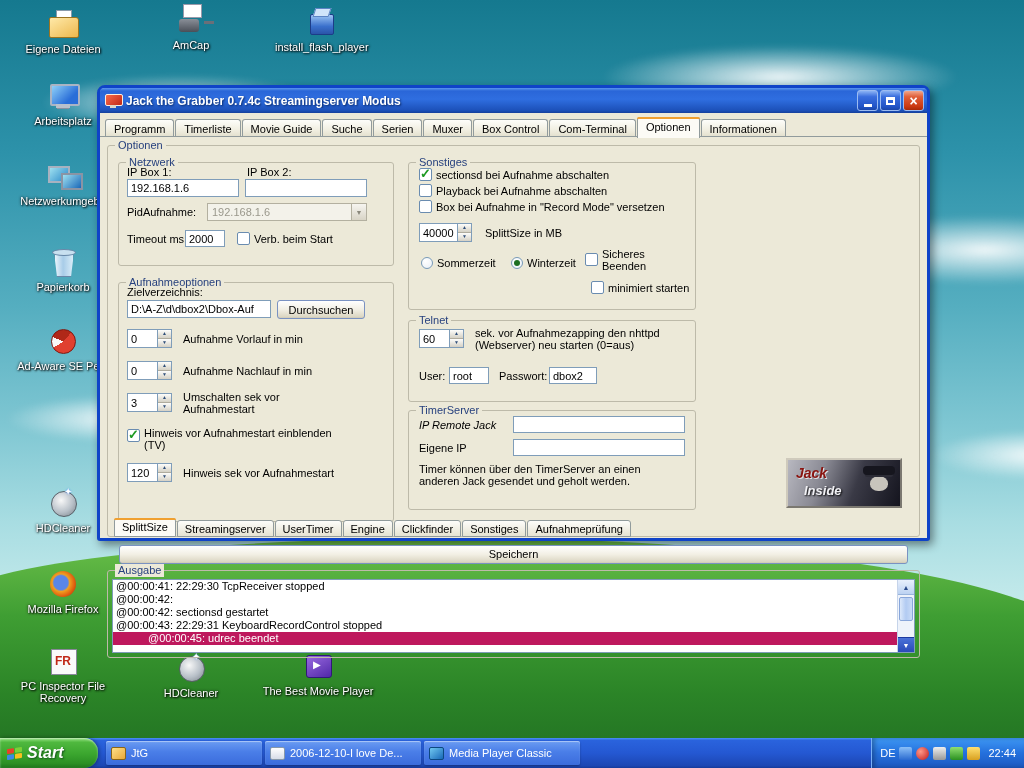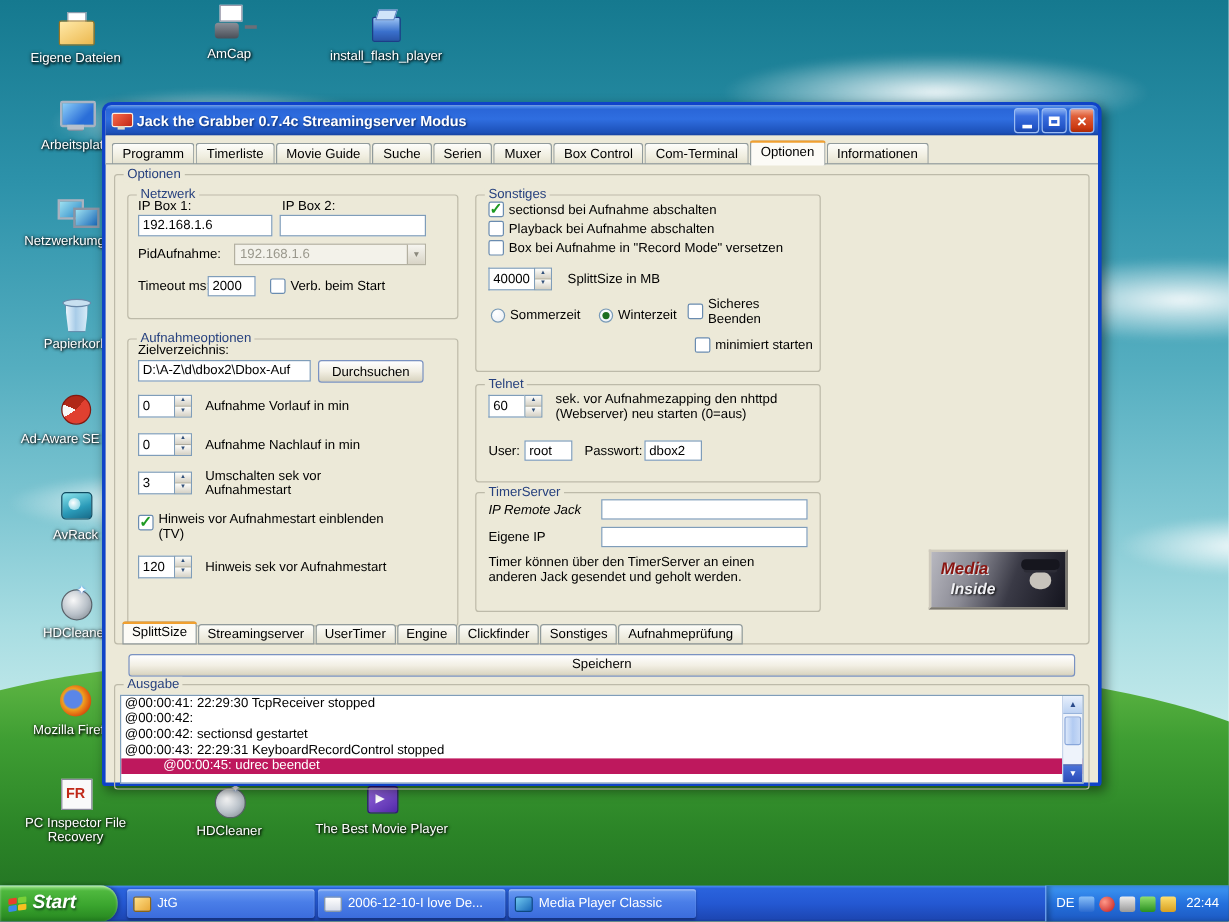--- a/index.html
+++ b/index.html
@@ -32,21 +32,21 @@
   .ic-fr::before{left:4px;top:4px;width:24px;height:24px;background:#fafafa;border:1px solid #888899;}
   .ic-fr .glyph{position:absolute;left:0;right:0;top:9px;text-align:center;font-size:12px;font-weight:bold;color:#c02818;}
   .ic-amc::before{left:8px;top:0;width:17px;height:12px;background:#fff;border:1px solid #9999aa;}
   .ic-amc::after{left:4px;top:15px;width:20px;height:13px;background:linear-gradient(#8a8f98,#4a4f58);border-radius:3px;box-shadow:20px -3px 0 -5px #6a6f78;}
   .ic-inst::before{left:5px;top:8px;width:22px;height:19px;background:linear-gradient(180deg,#9cc4f4,#3a70cc 60%,#2a54a8);border:1px solid #1c3c88;border-radius:2px;}
   .ic-inst::after{left:9px;top:2px;width:14px;height:7px;background:#d0e4fa;border:1px solid #5c84c4;transform:skewX(-18deg);}
   .ic-mov::before{left:4px;top:5px;width:24px;height:21px;background:linear-gradient(150deg,#9a6ae0,#5028a8);border:1px solid #301878;border-radius:3px;}
   .ic-mov::after{content:"▶";left:11px;top:9px;color:#fff;font-size:10px;}
 
   
-  .window{position:absolute;left:85px;top:85px;width:833px;height:570px;border:3px solid #0f43c8;border-radius:8px 8px 3px 3px;background:#ece9d8;box-shadow:3px 4px 10px rgba(0,0,0,.45);z-index:10;}
+  .window{position:absolute;left:97px;top:85px;width:833px;height:456px;border:3px solid #0f43c8;border-radius:8px 8px 3px 3px;background:#ece9d8;box-shadow:3px 4px 10px rgba(0,0,0,.45);z-index:10;}
   .titlebar{height:25px;border-radius:4px 4px 0 0;background:linear-gradient(180deg,#5a96ee 0%,#2a66d8 12%,#2f6ee0 45%,#1c50b8 90%,#15409c 100%);display:flex;align-items:center;padding:0 3px 0 5px;color:#fff;}
   .titlebar .title{flex:1;font-size:12px;font-weight:bold;text-shadow:1px 1px 2px #0a2a6a;white-space:nowrap;overflow:hidden;}
   .appico{width:16px;height:15px;position:relative;margin-right:5px;flex:0 0 auto;}
   .appico::before{content:"";position:absolute;left:0;top:1px;width:16px;height:10px;background:linear-gradient(135deg,#f86a4a,#c02818);border:1px solid #ffeedd;border-radius:2px;}
   .appico::after{content:"";position:absolute;left:5px;top:12px;width:6px;height:3px;background:#dcd8c8;}
   .wbtn{width:21px;height:21px;margin-left:2px;border-radius:3px;border:1px solid #9cbcf2;display:flex;align-items:center;justify-content:center;color:#fff;cursor:pointer;position:relative;}
   .wbtn.minb,.wbtn.maxb{background:linear-gradient(180deg,#8ab2f4 0%,#3a6ede 30%,#2255c8 80%,#1a46aa 100%);}
   .wbtn.closeb{background:linear-gradient(180deg,#f2a88e 0%,#e0603a 30%,#cc3a12 80%,#aa2a08 100%);font-size:14px;font-weight:bold;}
   .minb i{display:block;width:8px;height:3px;background:#fff;margin-top:10px;}
   .maxb i{display:block;width:9px;height:8px;border:2px solid #fff;border-top-width:3px;}
@@ -149,24 +149,20 @@
     <div class="dlbl">Netzwerkumgebu</div>
   </div>
   <div class="dicon" style="left:17px;top:246px;">
     <div class="ic ic-bin"></div>
     <div class="dlbl">Papierkorb</div>
   </div>
   <div class="dicon" style="left:17px;top:325px;">
     <div class="ic ic-ada"></div>
     <div class="dlbl">Ad-Aware SE Pers</div>
   </div>
-  <div class="dicon" style="left:17px;top:405px;">
-    <div class="ic ic-avr"></div>
-    <div class="dlbl">AvRack</div>
-  </div>
   <div class="dicon" style="left:17px;top:487px;">
     <div class="ic ic-hdc"></div>
     <div class="dlbl">HDCleaner</div>
   </div>
   <div class="dicon" style="left:17px;top:568px;">
     <div class="ic ic-ff"></div>
     <div class="dlbl">Mozilla Firefox</div>
   </div>
   <div class="dicon" style="left:17px;top:645px;">
     <div class="ic ic-fr">
@@ -333,21 +329,21 @@
         <div class="grp sub" style="left:300px;top:264px;width:288px;height:100px;">
           <span class="grp-title">TimerServer</span>
           <span class="lbl" style="left:10px;top:8px;font-style:italic;">IP Remote Jack</span>
           <input class="txt" style="left: 104px; top: 5px; width: 172px; height: 17px;" value="">
           <span class="lbl" style="left:10px;top:31px;">Eigene IP</span>
           <input class="txt" style="left: 104px; top: 28px; width: 172px; height: 17px;" value="">
           <span class="lbl wrap" style="left:10px;top:52px;width:264px;">Timer können über den TimerServer an einen anderen Jack gesendet und geholt werden.</span>
         </div>
 
         <div class="jack" style="left:678px;top:312px;">
-          <span class="j1">Media</span>
+          <span class="j1">Jack</span>
           <span class="j2">Inside</span>
           <span class="jman"></span>
         </div>
 
         <div class="subtabs">
           <span class="stab active">SplittSize</span>
           <span class="stab">Streamingserver</span>
           <span class="stab">UserTimer</span>
           <span class="stab">Engine</span>
           <span class="stab">Clickfinder</span>

